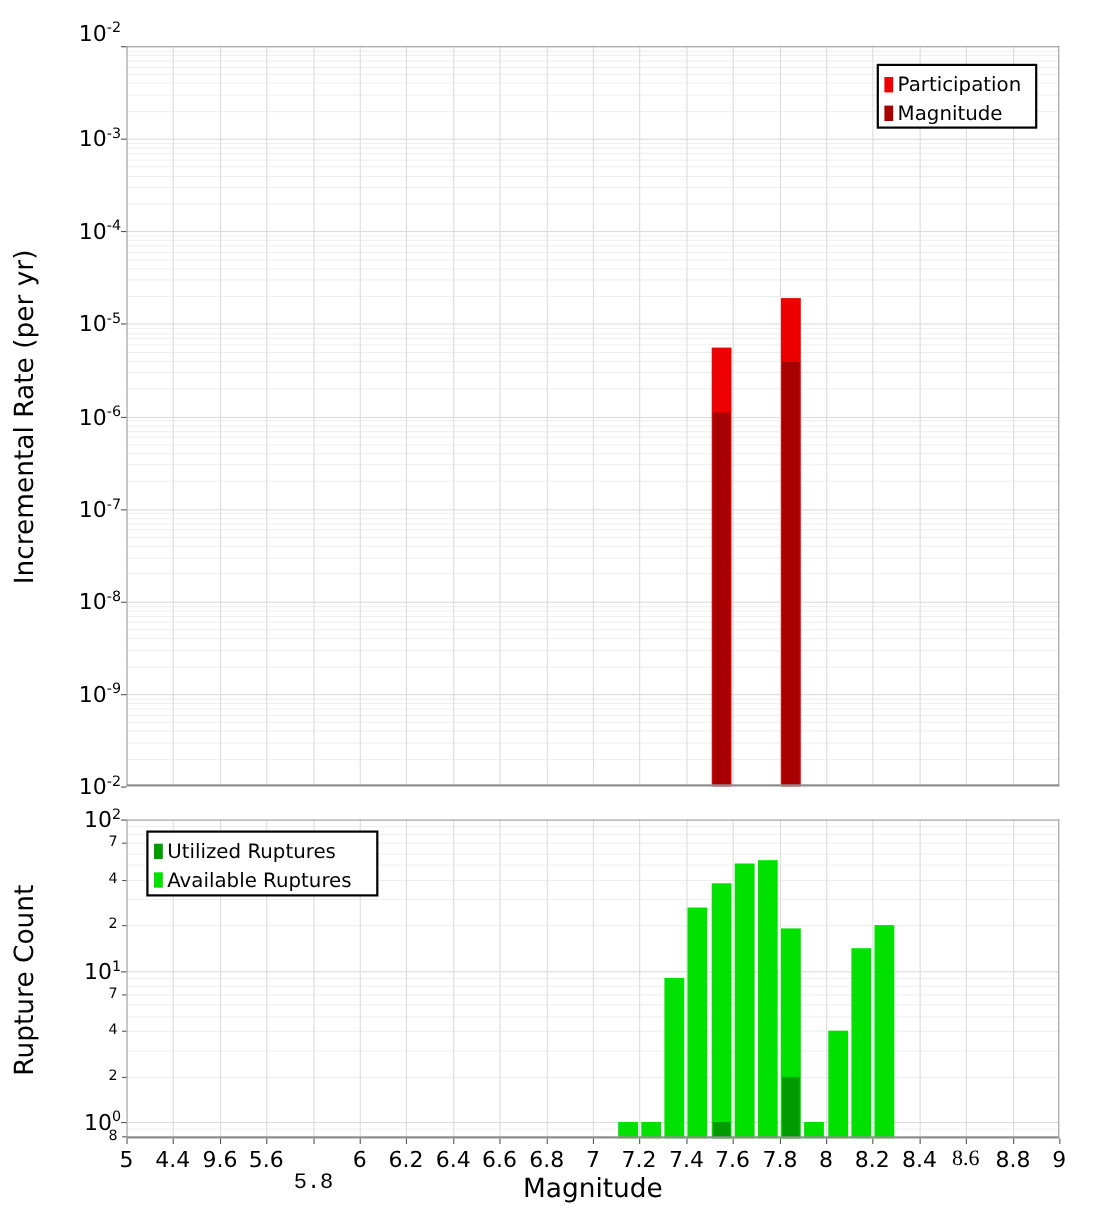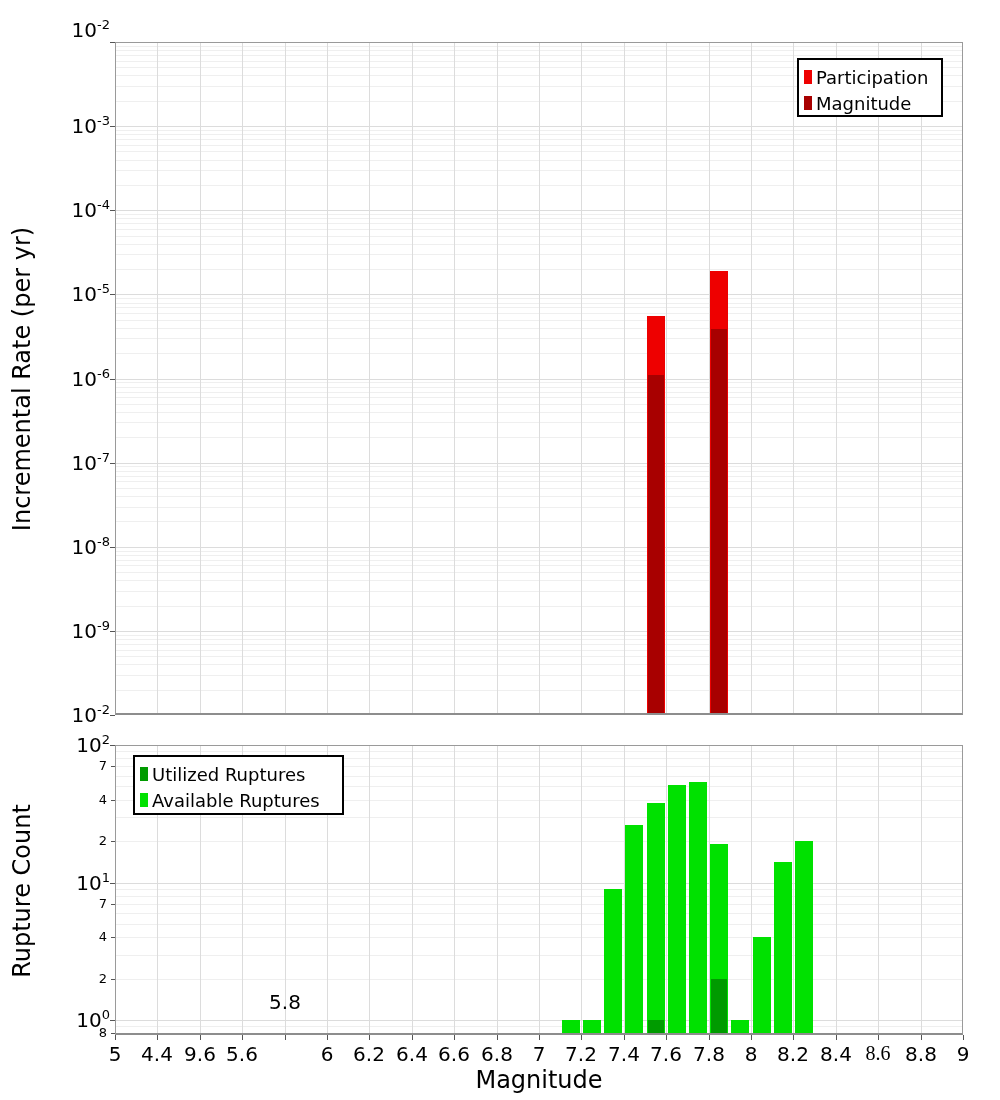--- a/index.html
+++ b/index.html
@@ -229,21 +229,21 @@
       <div class="ytick-minor" style="left: 0px; width: 107px; top: 1025px;">8</div>
       <div class="tickmark" style="left: 111px; top: 1033px; width: 4px; height: 1px;"></div>
       <div class="xtick-label" style="left: 80px; width: 70px; top: 1042px;">5</div>
       <div class="tickmark" style="left: 115px; top: 1035px; width: 1px; height: 5px;"></div>
       <div class="xtick-label" style="left: 122px; width: 70px; top: 1042px;">4.4</div>
       <div class="tickmark" style="left: 157px; top: 1035px; width: 1px; height: 5px;"></div>
       <div class="xtick-label" style="left: 165px; width: 70px; top: 1042px;">9.6</div>
       <div class="tickmark" style="left: 200px; top: 1035px; width: 1px; height: 5px;"></div>
       <div class="xtick-label" style="left: 207px; width: 70px; top: 1042px;">5.6</div>
       <div class="tickmark" style="left: 242px; top: 1035px; width: 1px; height: 5px;"></div>
-      <div class="xtick-label" style="left: 250px; width: 70px; top: 990px;">5.8</div>
+      <div class="xtick-label" style="left: 250px; width: 70px; top: 1064px; font-family: Liberation Mono, monospace;">5.8</div>
       <div class="tickmark" style="left: 285px; top: 1035px; width: 1px; height: 5px;"></div>
       <div class="xtick-label" style="left: 292px; width: 70px; top: 1042px;">6</div>
       <div class="tickmark" style="left: 327px; top: 1035px; width: 1px; height: 5px;"></div>
       <div class="xtick-label" style="left: 334px; width: 70px; top: 1042px;">6.2</div>
       <div class="tickmark" style="left: 369px; top: 1035px; width: 1px; height: 5px;"></div>
       <div class="xtick-label" style="left: 377px; width: 70px; top: 1042px;">6.4</div>
       <div class="tickmark" style="left: 412px; top: 1035px; width: 1px; height: 5px;"></div>
       <div class="xtick-label" style="left: 419px; width: 70px; top: 1042px;">6.6</div>
       <div class="tickmark" style="left: 454px; top: 1035px; width: 1px; height: 5px;"></div>
       <div class="xtick-label" style="left: 462px; width: 70px; top: 1042px;">6.8</div>

